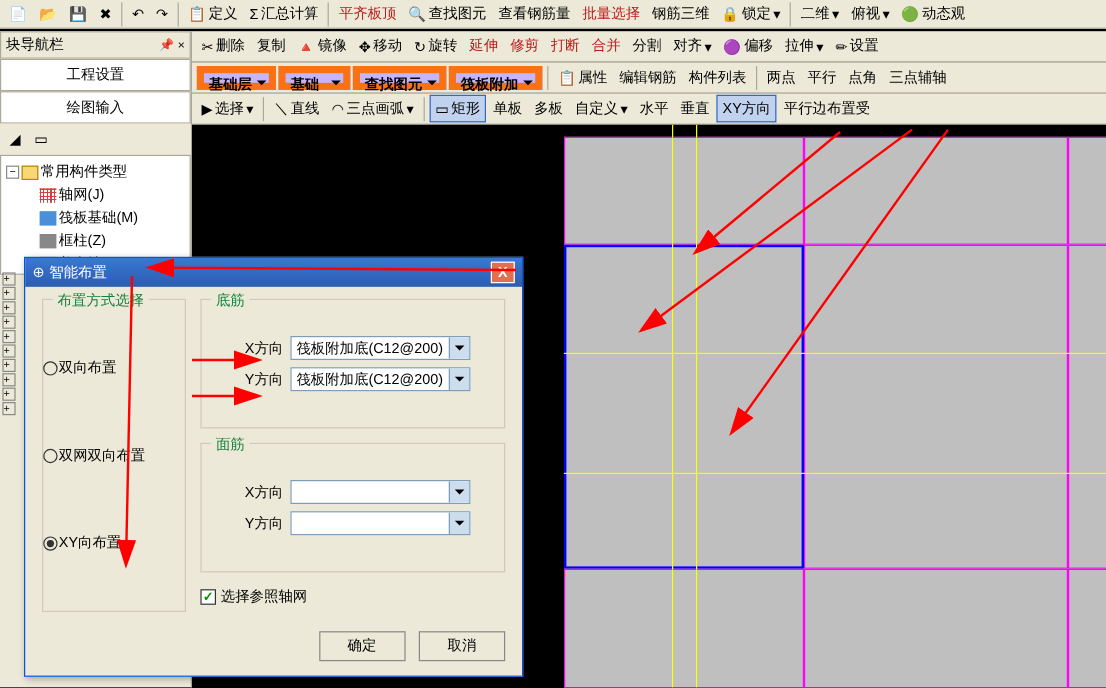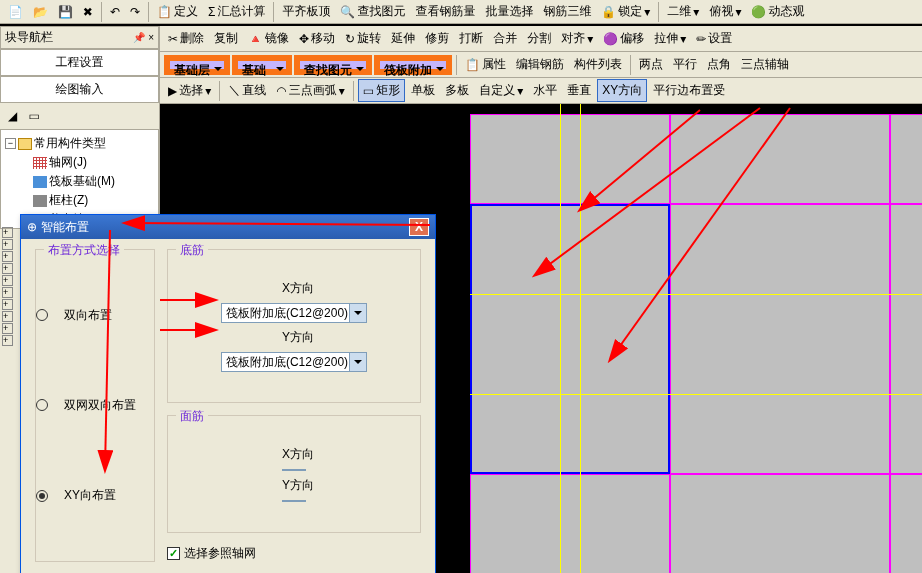--- a/index.html
+++ b/index.html
@@ -1,21 +1,21 @@
 <!DOCTYPE html>
 <html><head>
 <meta charset="utf-8">
 <style>
 * { box-sizing: border-box; margin: 0; padding: 0; font-family: "Microsoft YaHei", SimSun, sans-serif; font-size: 12px; }
 body { width: 922px; height: 573px; background: #000; position: relative; overflow: hidden; }
 
 
 .tb { background: #ece9d8; border-bottom: 1px solid #aca899; display: flex; align-items: center; padding: 2px 4px; gap: 2px; height: 26px; }
 .tb-item { display: inline-flex; align-items: center; gap: 2px; padding: 2px 4px; cursor: pointer; white-space: nowrap; color: #000; }
-.tb-item.disabled { color: #000000; }
+.tb-item.disabled { color: #b91c1c; }
 .dd { display: inline-block; min-width: 60px; height: 20px; border: 6px solid #f97316; background: #c4b5fd; padding: 0 14px 0 4px; position: relative; line-height: 18px; font-weight: bold; }
 .dd::after { content: ""; position: absolute; right: 2px; top: 6px; border: 4px solid transparent; border-top-color: #000; }
 .sep { width: 1px; height: 20px; background: #aca899; margin: 0 2px; }
 
 
 .nav-panel { position: absolute; left: 0; top: 26px; width: 160px; background: #ece9d8; border-right: 1px solid #aca899; height: 547px; }
 .nav-title { background: #ece9d8; border: 1px solid #aca899; padding: 2px 4px; display: flex; justify-content: space-between; align-items: center; }
 .nav-pin { font-size: 10px; }
 .nav-tabs { background: #fde047; }
 .nav-tab { padding: 4px 8px; border: 1px solid #aca899; text-align: center; cursor: pointer; background: #fff; }
@@ -39,28 +39,28 @@
 .axis-h { position: absolute; height: 1px; background: #ffff00; left: 0; right: 0; }
 .axis-v { position: absolute; width: 1px; background: #ffff00; top: 0; bottom: 0; }
 
 
 .dlg { position: absolute; left: 20px; top: 214px; width: 416px; background: #ece9d8; border: 1px solid #0054e3; box-shadow: 2px 2px 6px rgba(0,0,0,.3); }
 .dlg-title { background: linear-gradient(#3b77d3, #2a5db0); color: #fff; padding: 4px 6px; display: flex; align-items: center; justify-content: space-between; height: 24px; }
 .dlg-title-left { display: flex; align-items: center; gap: 4px; }
 .dlg-close { width: 20px; height: 18px; background: #e07050; border: 1px solid #fff; color: #fff; display: flex; align-items: center; justify-content: center; font-weight: bold; cursor: pointer; }
 .dlg-body { padding: 10px 14px; display: flex; gap: 12px; }
 .fs { border: 1px solid #d0c8b8; padding: 10px 10px 14px 10px; position: relative; }
-.fs-legend { position: absolute; top: -8px; left: 8px; background: #ece9d8; padding: 0 4px; color: #6d28d9; }
+.fs-legend { position: absolute; top: -8px; left: 8px; background: #ece9d8; padding: 0 4px; color: #15803d; }
 .opt-col { width: 120px; display: flex; flex-direction: column; justify-content: space-around; padding: 20px 0; }
-.opt { display: flex; align-items: center; gap: 16px; margin: 28px 0; text-align: right; }
+.opt { display: flex; align-items: center; gap: 1px; margin: 28px 0; text-align: right; }
 .radio { width: 12px; height: 12px; border: 1px solid #333; border-radius: 50%; display: inline-flex; align-items: center; justify-content: center; }
 .radio.checked::after { content: ""; width: 6px; height: 6px; background: #333; border-radius: 50%; }
 .right-col { flex: 1; }
 .inner-fs { border: 1px solid #d0c8b8; padding: 24px; margin-bottom: 12px; position: relative; }
-.row { display: flex; align-items: center; gap: 6px; margin: 6px 4px; flex-direction: column; }
+.row { display: flex; align-items: center; gap: 6px; margin: 6px 4px; }
 .lbl { width: 40px; text-align: right; }
 .combo { flex: 1; height: 20px; border: 1px solid #7f9db9; background: #fff; position: relative; padding: 0 18px 0 4px; line-height: 18px; overflow: hidden; white-space: nowrap; }
 .combo::after { content: ""; position: absolute; right: 0; top: 0; width: 16px; height: 100%; background: #cde; border-left: 1px solid #7f9db9; }
 .combo::before { content: ""; position: absolute; right: 4px; top: 7px; border: 4px solid transparent; border-top-color: #000; z-index: 1; }
 .chk-row { display: flex; align-items: center; gap: 4px; margin-top: 8px; }
 .chk { width: 13px; height: 13px; border: 1px solid #333; background: #fff; display: inline-flex; align-items: center; justify-content: center; color: #090; font-size: 11px; font-weight: bold; }
 .btns { text-align: right; padding: 6px 14px 12px; }
 .btn { display: inline-block; min-width: 72px; padding: 3px 12px; border: 1px solid #888; background: #ece9d8; cursor: pointer; text-align: center; margin-left: 8px; }
 
 

